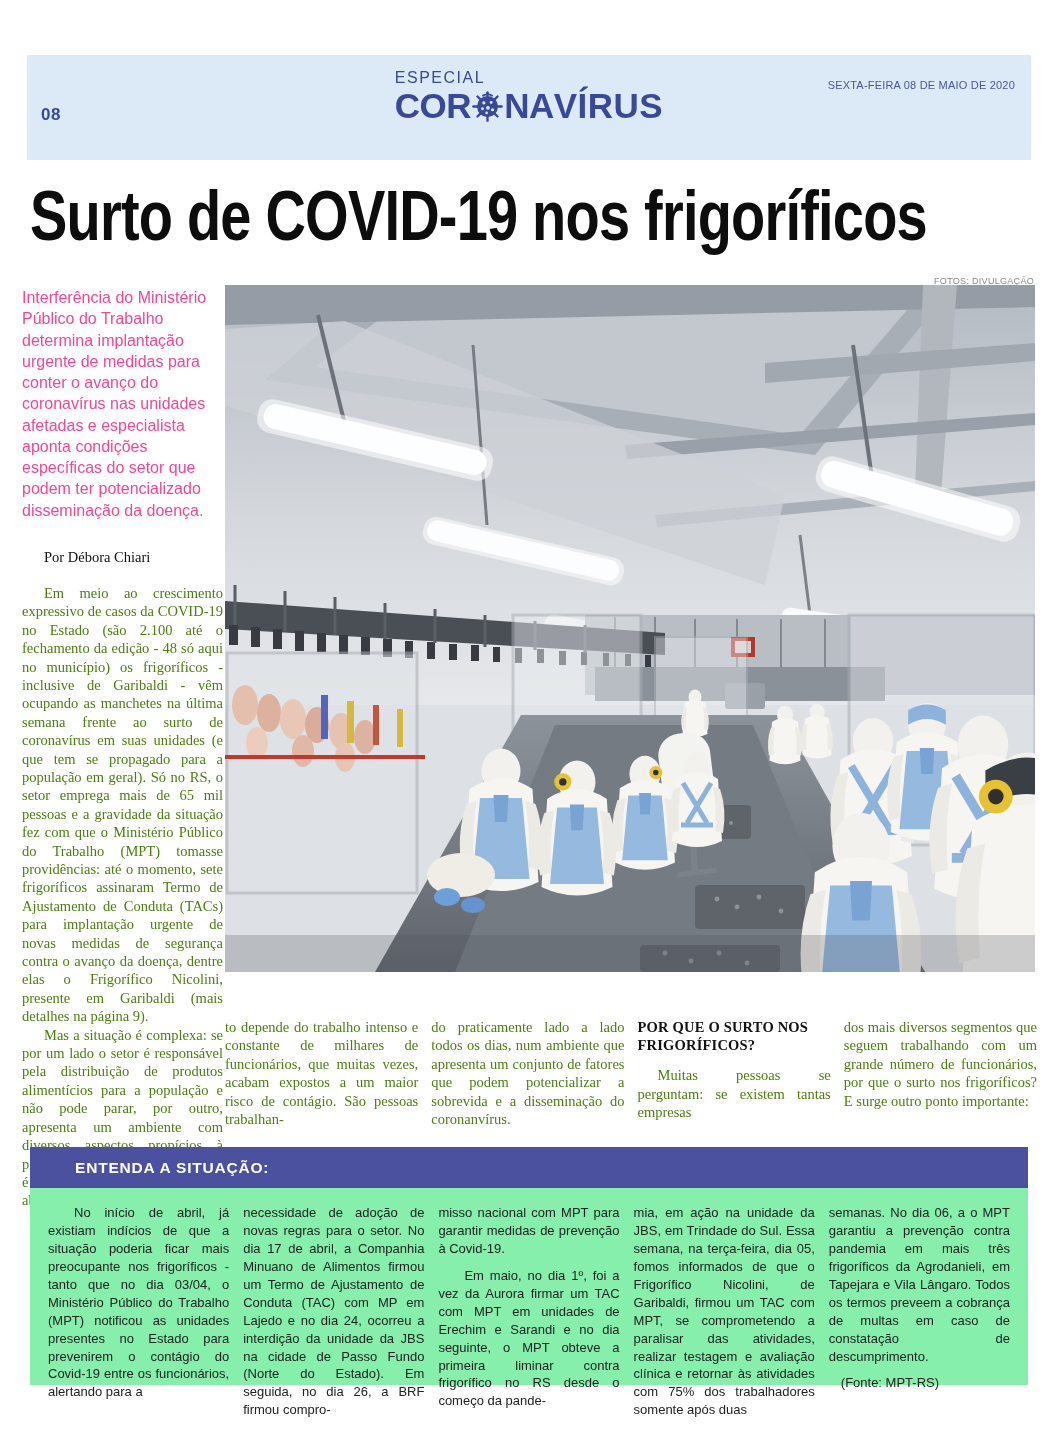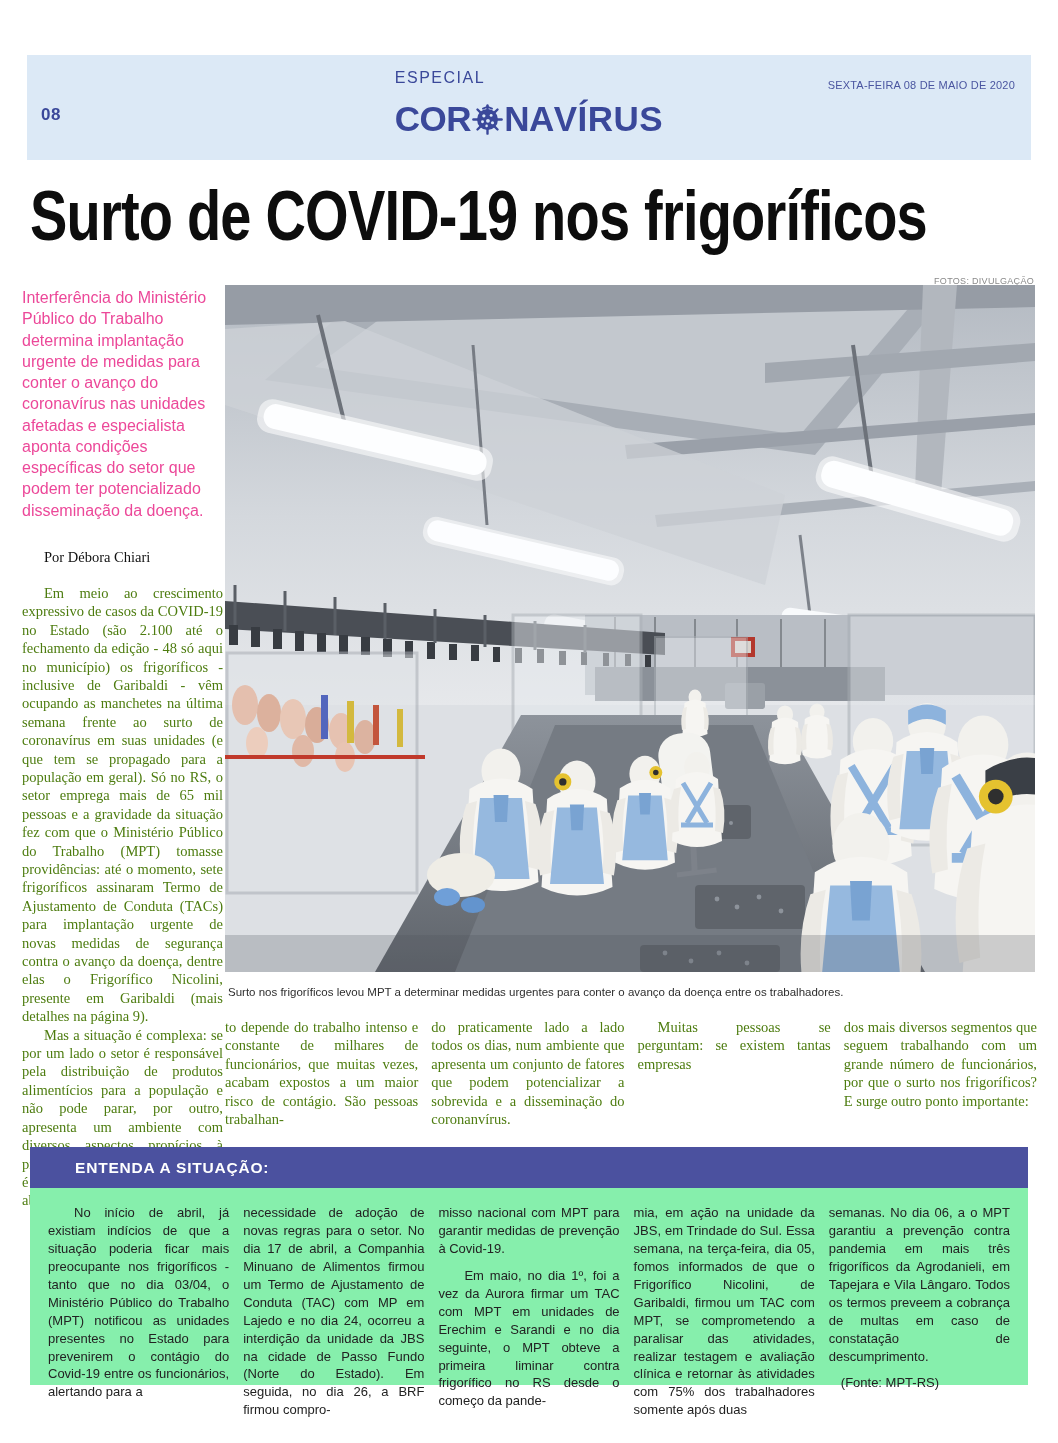--- a/index.html
+++ b/index.html
@@ -17,21 +17,21 @@
     background:#dce9f6;
   }
   .pagenum {
     position:absolute; left:14px; top:22px;
     font-size:17px; font-weight:bold; color:#3a489a; letter-spacing:.5px;margin-top:28px;
   }
   .masthead { position:absolute; left:0; right:0; top:14px; text-align:center; }
   .masthead-inner { display:inline-block; text-align:left; }
   .kicker {
     font-size:16px; letter-spacing:1.5px; color:#3a489a; font-weight:500;
-    margin-bottom:14px;
+    margin-bottom:1px;
   }
   .logo { display:flex; align-items:center; color:#3a489a; line-height:1; }
   .logo .heavy { font-weight:bold; font-size:35px; letter-spacing:-.5px; }
   .logo .lite  { font-weight:bold; font-size:35px; letter-spacing:.5px; }
   .virus { width:31px; height:31px; margin:0 1px; position:relative; top:1px; }
   .edate {
     position:absolute; right:16px; top:24px;
     font-size:11px; color:#4a55a0; letter-spacing:.2px;
   }
 
@@ -359,26 +359,26 @@
       </g>
       <g transform="translate(636,640) scale(2.2)">
         <use href="#worker"></use>
           <use href="#apron"></use>
       </g>
 
       <rect x="0" y="650" width="810" height="37" fill="#4f545b" opacity=".25"></rect>
     </svg>
   </figure>
 
-  <figcaption class="caption">Surto nos frigoríficos levou MPT a determinar medidas urgentes para conter o avanço da doença entre os trabalhadores.</figcaption>
 
   <div class="cols4">
     <p class="serifbody">to depende do trabalho intenso e constante de milhares de funcionários, que muitas vezes, acabam expostos a um maior risco de contágio. São pessoas trabalhan-</p>
     <p class="serifbody">do praticamente lado a lado todos os dias, num ambiente que apresenta um conjunto de fatores que podem potencializar a sobrevida e a disseminação do coronanvírus.</p>
     <div>
+      <h3 class="subhead">POR QUE O SURTO NOS FRIGORÍFICOS?</h3>
       <p class="serifbody ind2">Muitas pessoas se perguntam: se existem tantas empresas</p>
     </div>
     <p class="serifbody">dos mais diversos segmentos que seguem trabalhando com um grande número de funcionários, por que o surto nos frigoríficos? E surge outro ponto importante:</p>
   </div>
 
   <section>
     <div class="ent-bar">
       <span class="ent-title">ENTENDA A SITUAÇÃO:</span>
     </div>
     <div class="ent-box">

